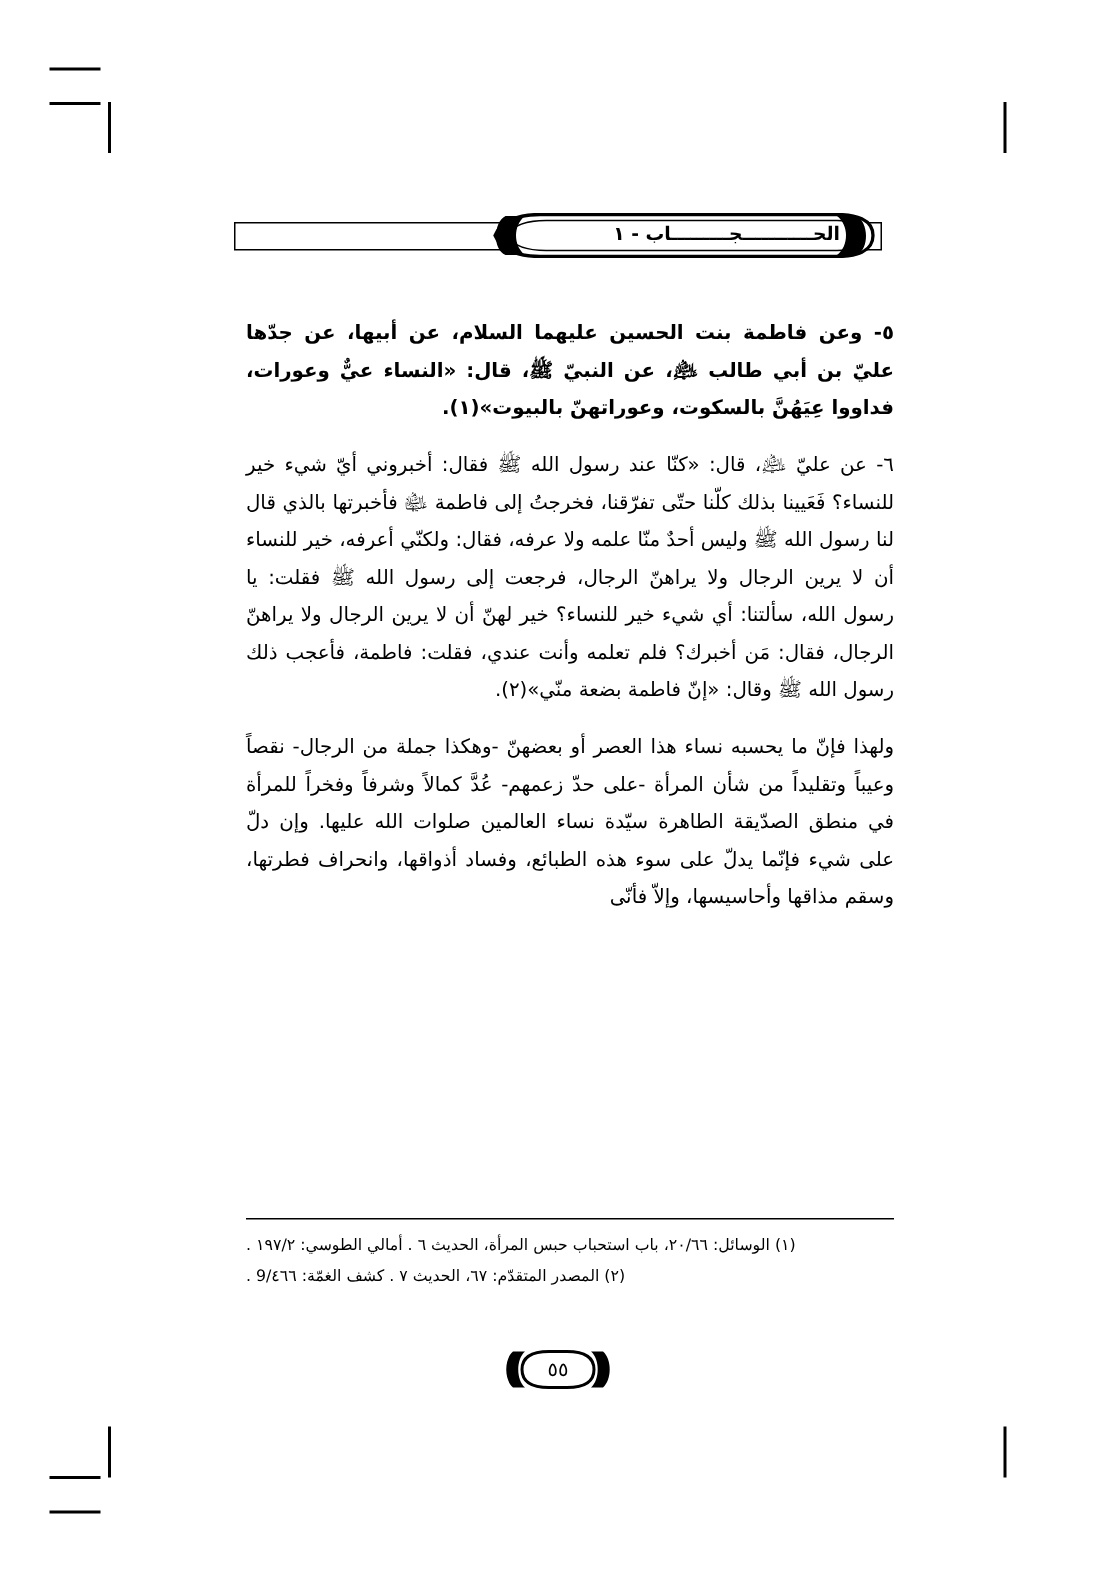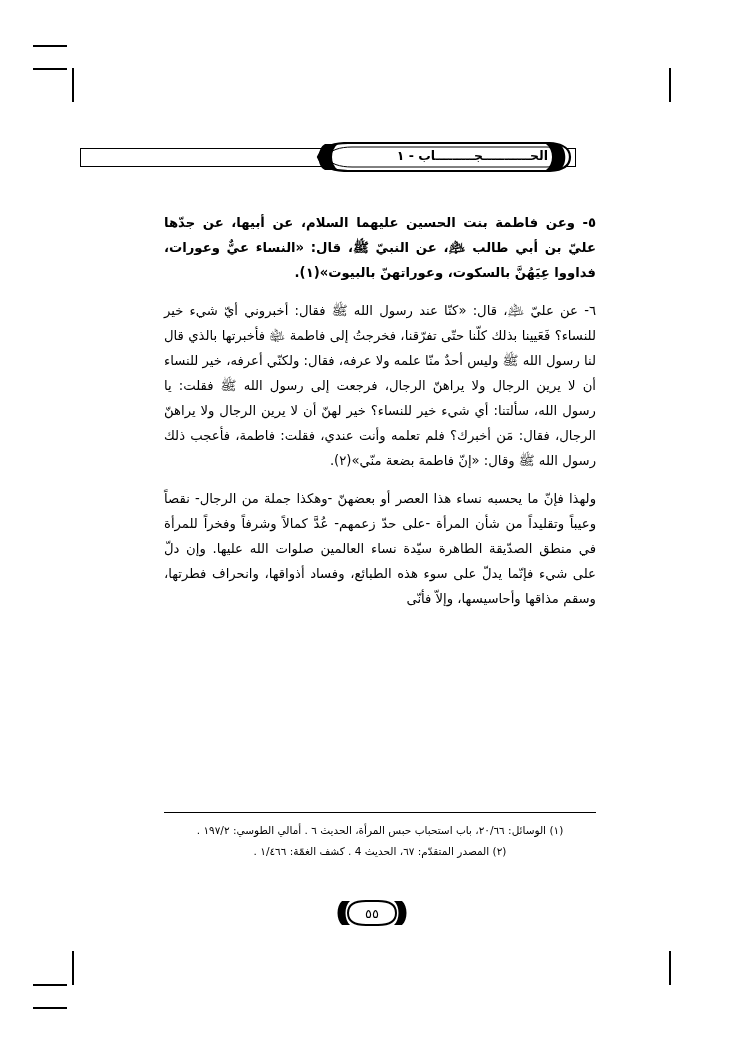--- a/index.html
+++ b/index.html
@@ -29,22 +29,22 @@
     left: 148px;
     top: 140px;
     width: 448px;
     height: 790px;
   }
 
   
   .header {
     position: relative;
     height: 30px;
-    width: 496px;
-    margin-right: 20px;
+    width: 432px;
+    margin-right: 8px;
   }
   .header-box {
     position: absolute;
     left: 0;
     top: 8px;
     right: 0;
     height: 19px;
     border: 1.6px solid #000;
     box-sizing: border-box;
   }
@@ -97,21 +97,21 @@
   }
   .fn-rule {
     width: 432px;
     height: 1px;
     background: #000;
     margin-bottom: 8px;
   }
   .fn {
     font-size: 10.5px;
     line-height: 19px;
-    text-align: center;
+    text-align: left;
     margin: 0 0 2px 0;
     direction: rtl;
   }
 
   
   .folio {
     position: absolute;
     top: 760px;
     right: 50%;
     transform: translateX(50%);
@@ -158,21 +158,21 @@
 
   <div class="content">
     <p class="para b">٥- وعن فاطمة بنت الحسين عليهما السلام، عن أبيها، عن جدّها عليّ بن أبي طالب ﵇، عن النبيّ ﷺ، قال: «النساء عيٌّ وعورات، فداووا عِيَهُنَّ بالسكوت، وعوراتهنّ بالبيوت»(١).</p>
     <p class="para">٦- عن عليّ ﵇، قال: «كنّا عند رسول الله ﷺ فقال: أخبروني أيّ شيء خير للنساء؟ فَعَيينا بذلك كلّنا حتّى تفرّقنا، فخرجتُ إلى فاطمة ﵍ فأخبرتها بالذي قال لنا رسول الله ﷺ وليس أحدٌ منّا علمه ولا عرفه، فقال: ولكنّي أعرفه، خير للنساء أن لا يرين الرجال ولا يراهنّ الرجال، فرجعت إلى رسول الله ﷺ فقلت: يا رسول الله، سألتنا: أي شيء خير للنساء؟ خير لهنّ أن لا يرين الرجال ولا يراهنّ الرجال، فقال: مَن أخبرك؟ فلم تعلمه وأنت عندي، فقلت: فاطمة، فأعجب ذلك رسول الله ﷺ وقال: «إنّ فاطمة بضعة منّي»(٢).</p>
     <p class="para last">ولهذا فإنّ ما يحسبه نساء هذا العصر أو بعضهنّ -وهكذا جملة من الرجال- نقصاً وعيباً وتقليداً من شأن المرأة -على حدّ زعمهم- عُدَّ كمالاً وشرفاً وفخراً للمرأة في منطق الصدّيقة الطاهرة سيّدة نساء العالمين صلوات الله عليها. وإن دلّ على شيء فإنّما يدلّ على سوء هذه الطبائع، وفساد أذواقها، وانحراف فطرتها، وسقم مذاقها وأحاسيسها، وإلاّ فأنّى</p>
   </div>
 
   <div class="footnotes">
     <div class="fn-rule"></div>
     <p class="fn">(١) الوسائل: ٢٠/٦٦، باب استحباب حبس المرأة، الحديث ٦ . أمالي الطوسي: ١٩٧/٢ .</p>
-    <p class="fn">(٢) المصدر المتقدّم: ٦٧، الحديث 4 . كشف الغمّة: ١/٤٦٦ .</p>
+    <p class="fn">(٢) المصدر المتقدّم: ٦٧، الحديث ٧ . كشف الغمّة: 9/٤٦٦ .</p>
   </div>
 
   <div class="folio">
     <svg width="72" height="26" viewBox="0 0 72 26" xmlns="http://www.w3.org/2000/svg">
       <path d="M12 13 C12 4, 20 1, 30 1 L42 1 C52 1, 60 4, 60 13 C60 22, 52 25, 42 25 L30 25 C20 25, 12 22, 12 13 Z" fill="#ffffff" stroke="#000000" stroke-width="2"></path>
       <path d="M58 1 L66 1 C72 6, 72 20, 66 25 L58 25 C64 20, 64 6, 58 1 Z" fill="#000000"></path>
       <path d="M14 1 L6 1 C0 6, 0 20, 6 25 L14 25 C8 20, 8 6, 14 1 Z" fill="#000000"></path>
     </svg>
     <div class="folio-num">٥٥</div>
   </div>

